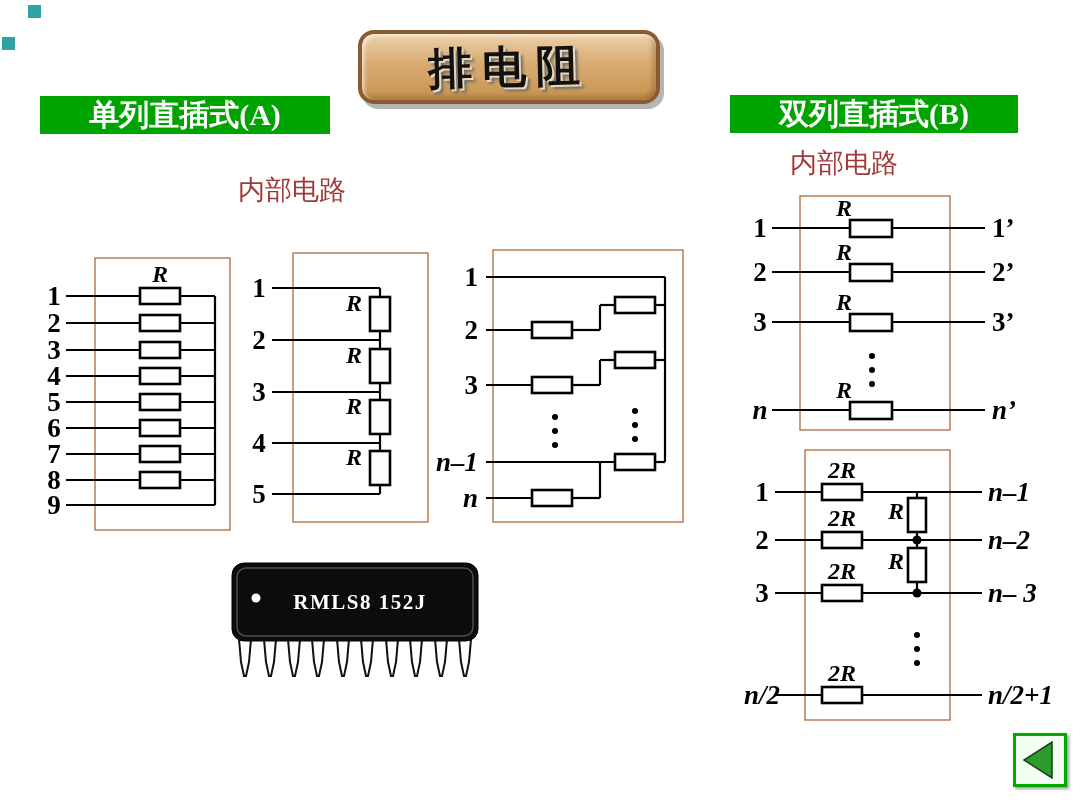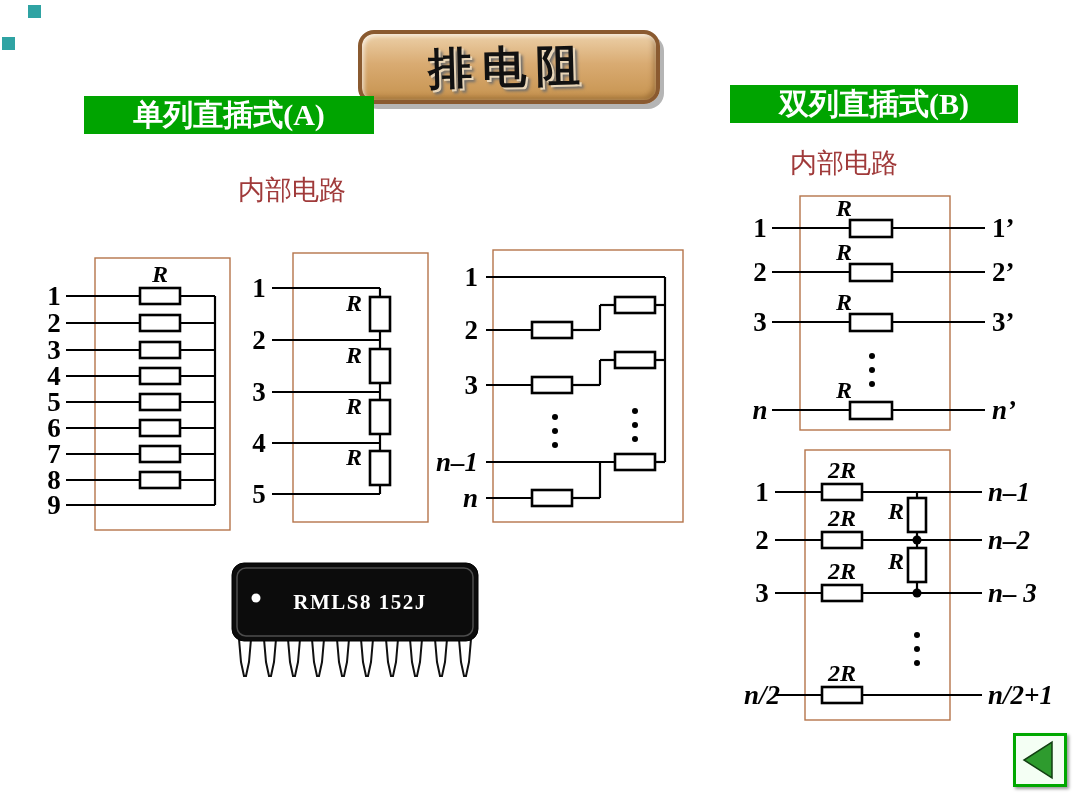--- a/index.html
+++ b/index.html
@@ -16,22 +16,22 @@
             box-shadow:4px 5px 0 rgba(120,120,120,.55),
                        inset 2px 2px 4px rgba(255,255,255,.7),
                        inset -3px -3px 5px rgba(90,50,10,.35);
             display:flex; align-items:center; justify-content:center; }
   .banner-text { font-size:44px; font-weight:bold; color:#111; letter-spacing:10px;
                  text-shadow:2px 2px 0 #e9d6b8, 4px 4px 3px #6b6b6b;
                  transform:rotate(-1.5deg); }
 
   .hdr { position:absolute; height:38px; background:#00a400; color:#ffffff;
          font-size:30px; font-weight:bold; display:flex; align-items:center; justify-content:center; }
-  #hdr-left  { left:40px;  top:96px; width:290px;margin-left:44px; }
-  #hdr-right { left:730px; top:85px; width:288px; }
+  #hdr-left  { left:40px;  top:96px; width:290px; }
+  #hdr-right { left:730px; top:95px; width:288px; }
 
   .internal { position:absolute; color:#a03a3a; font-size:27px; }
   #int-left  { left:238px; top:172px; }
   #int-right { left:790px; top:145px; }
 
   svg.diag { position:absolute; }
   .obox { fill:none; stroke:#b5744a; stroke-width:1.4; }
   .wire { stroke:#000; stroke-width:2.2; }
   .res  { fill:#fff; stroke:#000; stroke-width:2.6; }
   .pl { font-size:27px; font-weight:bold; fill:#000; }

